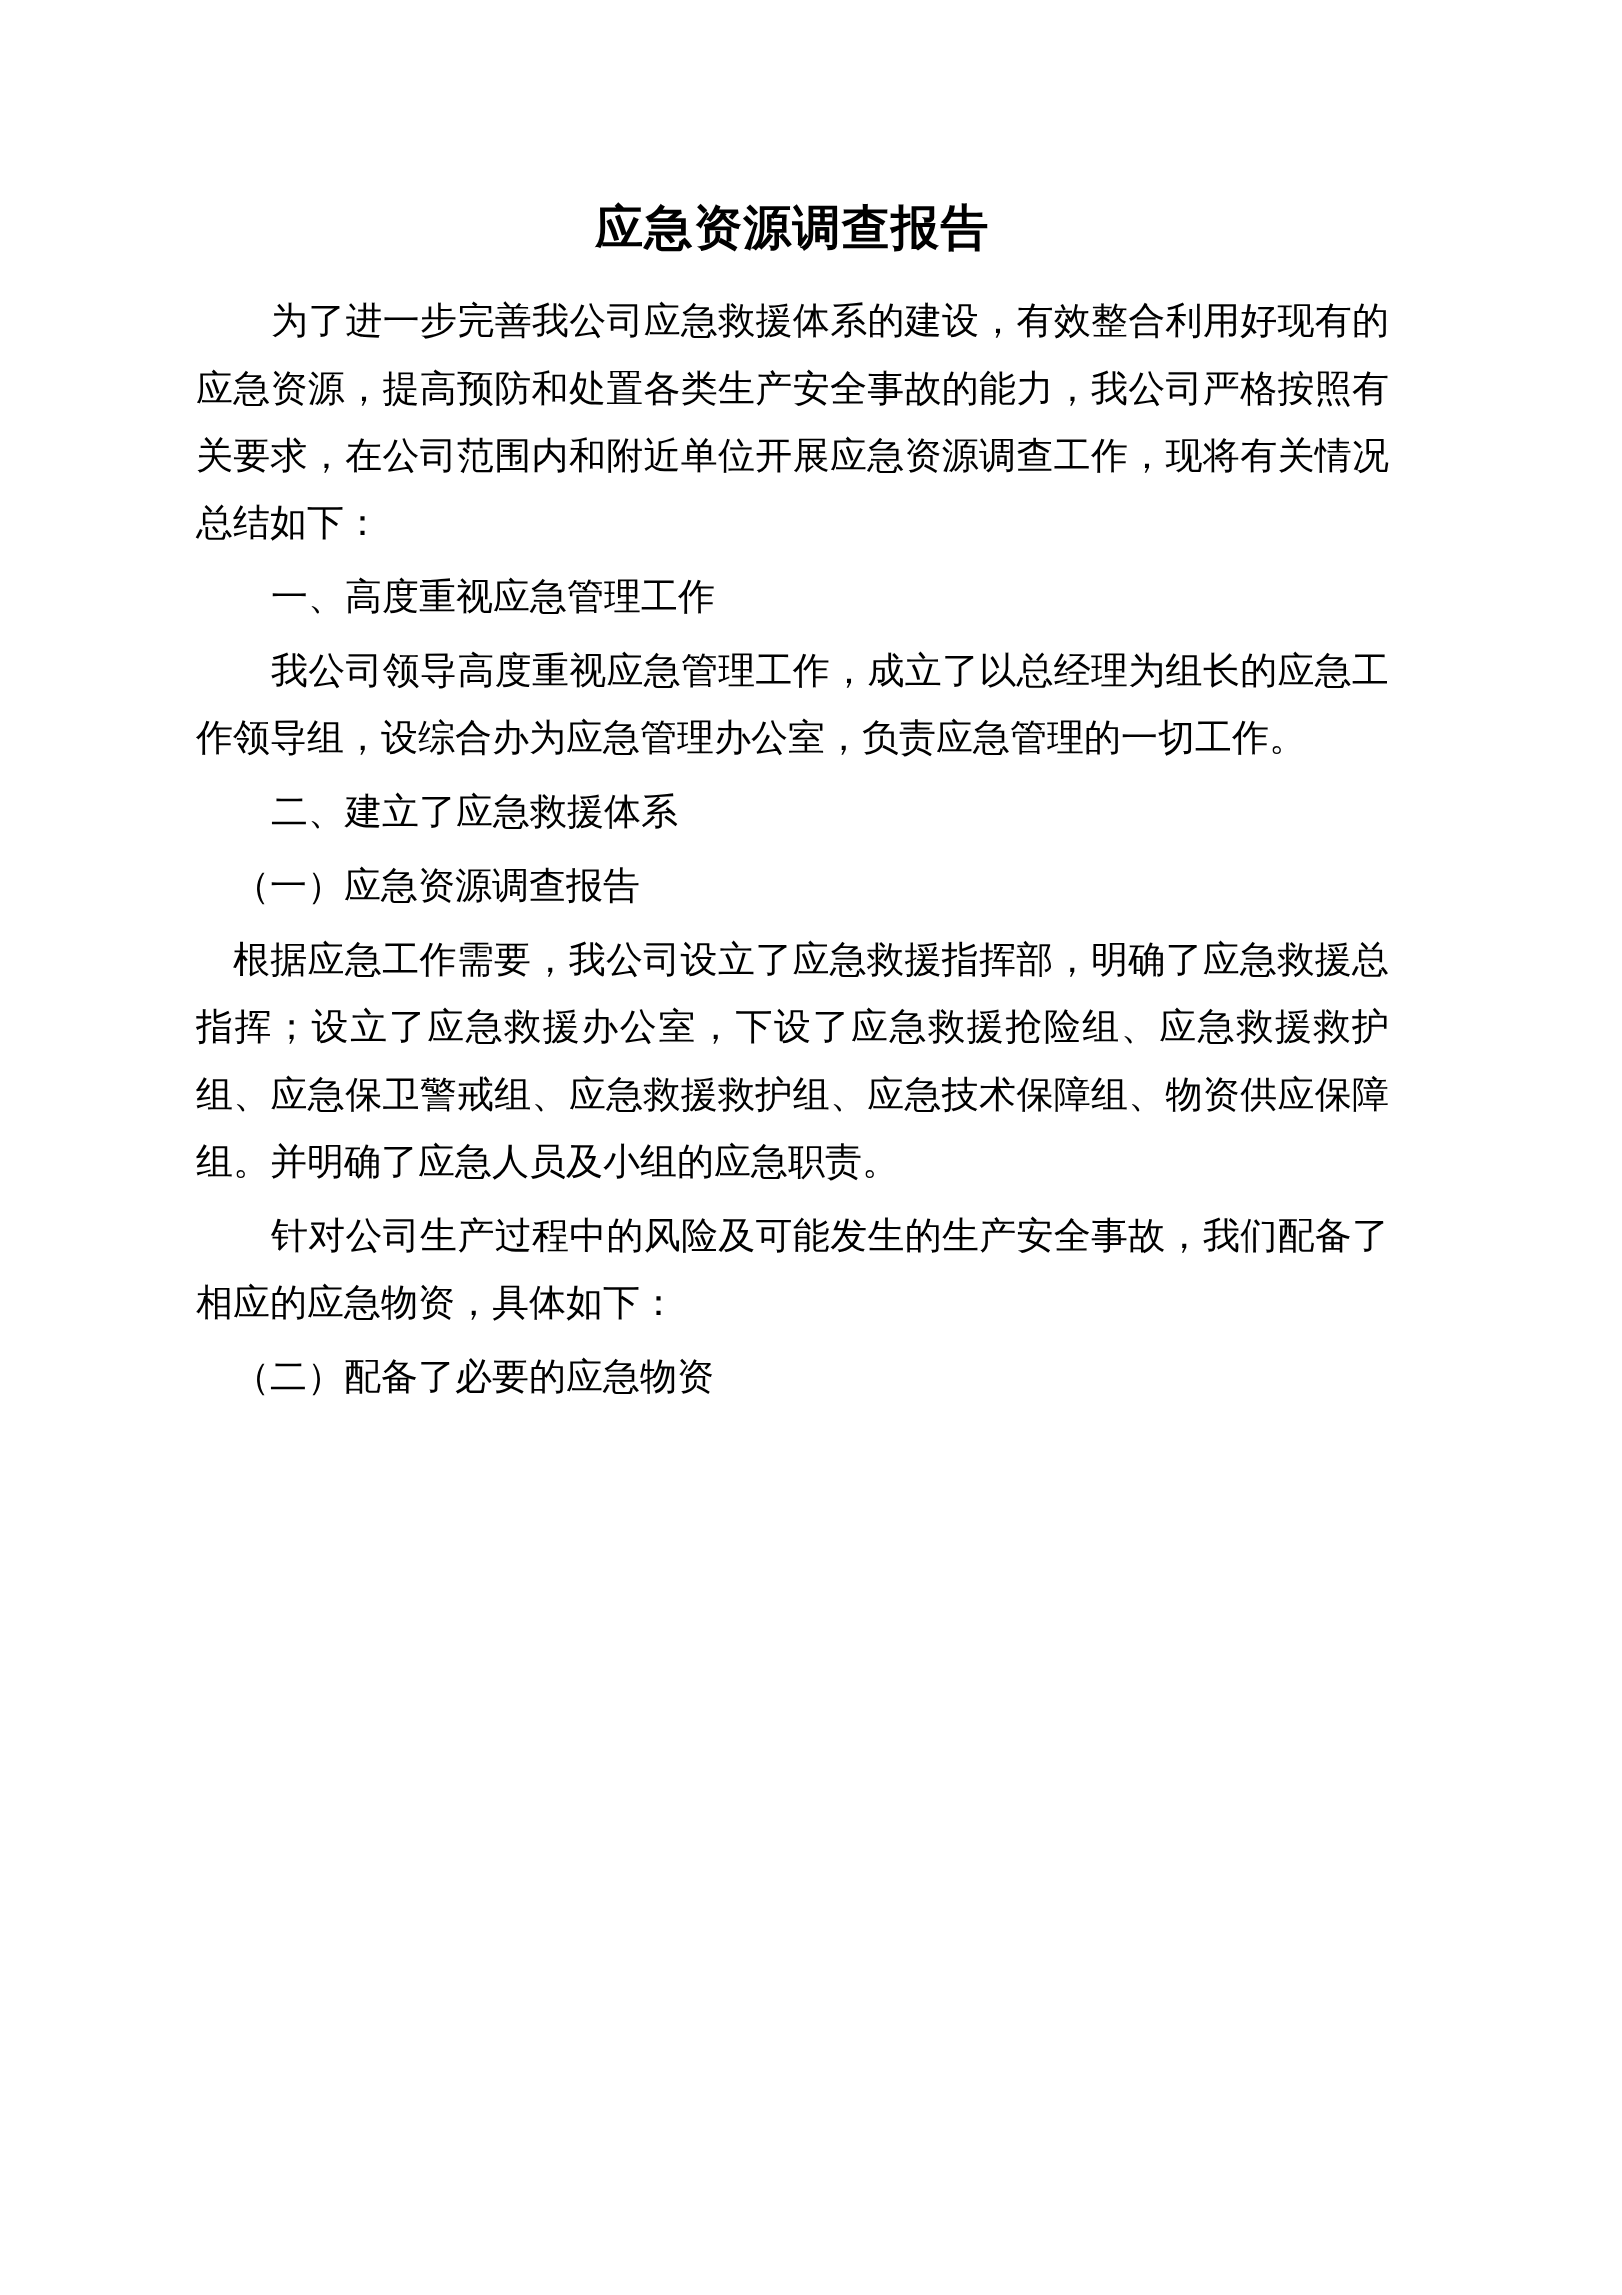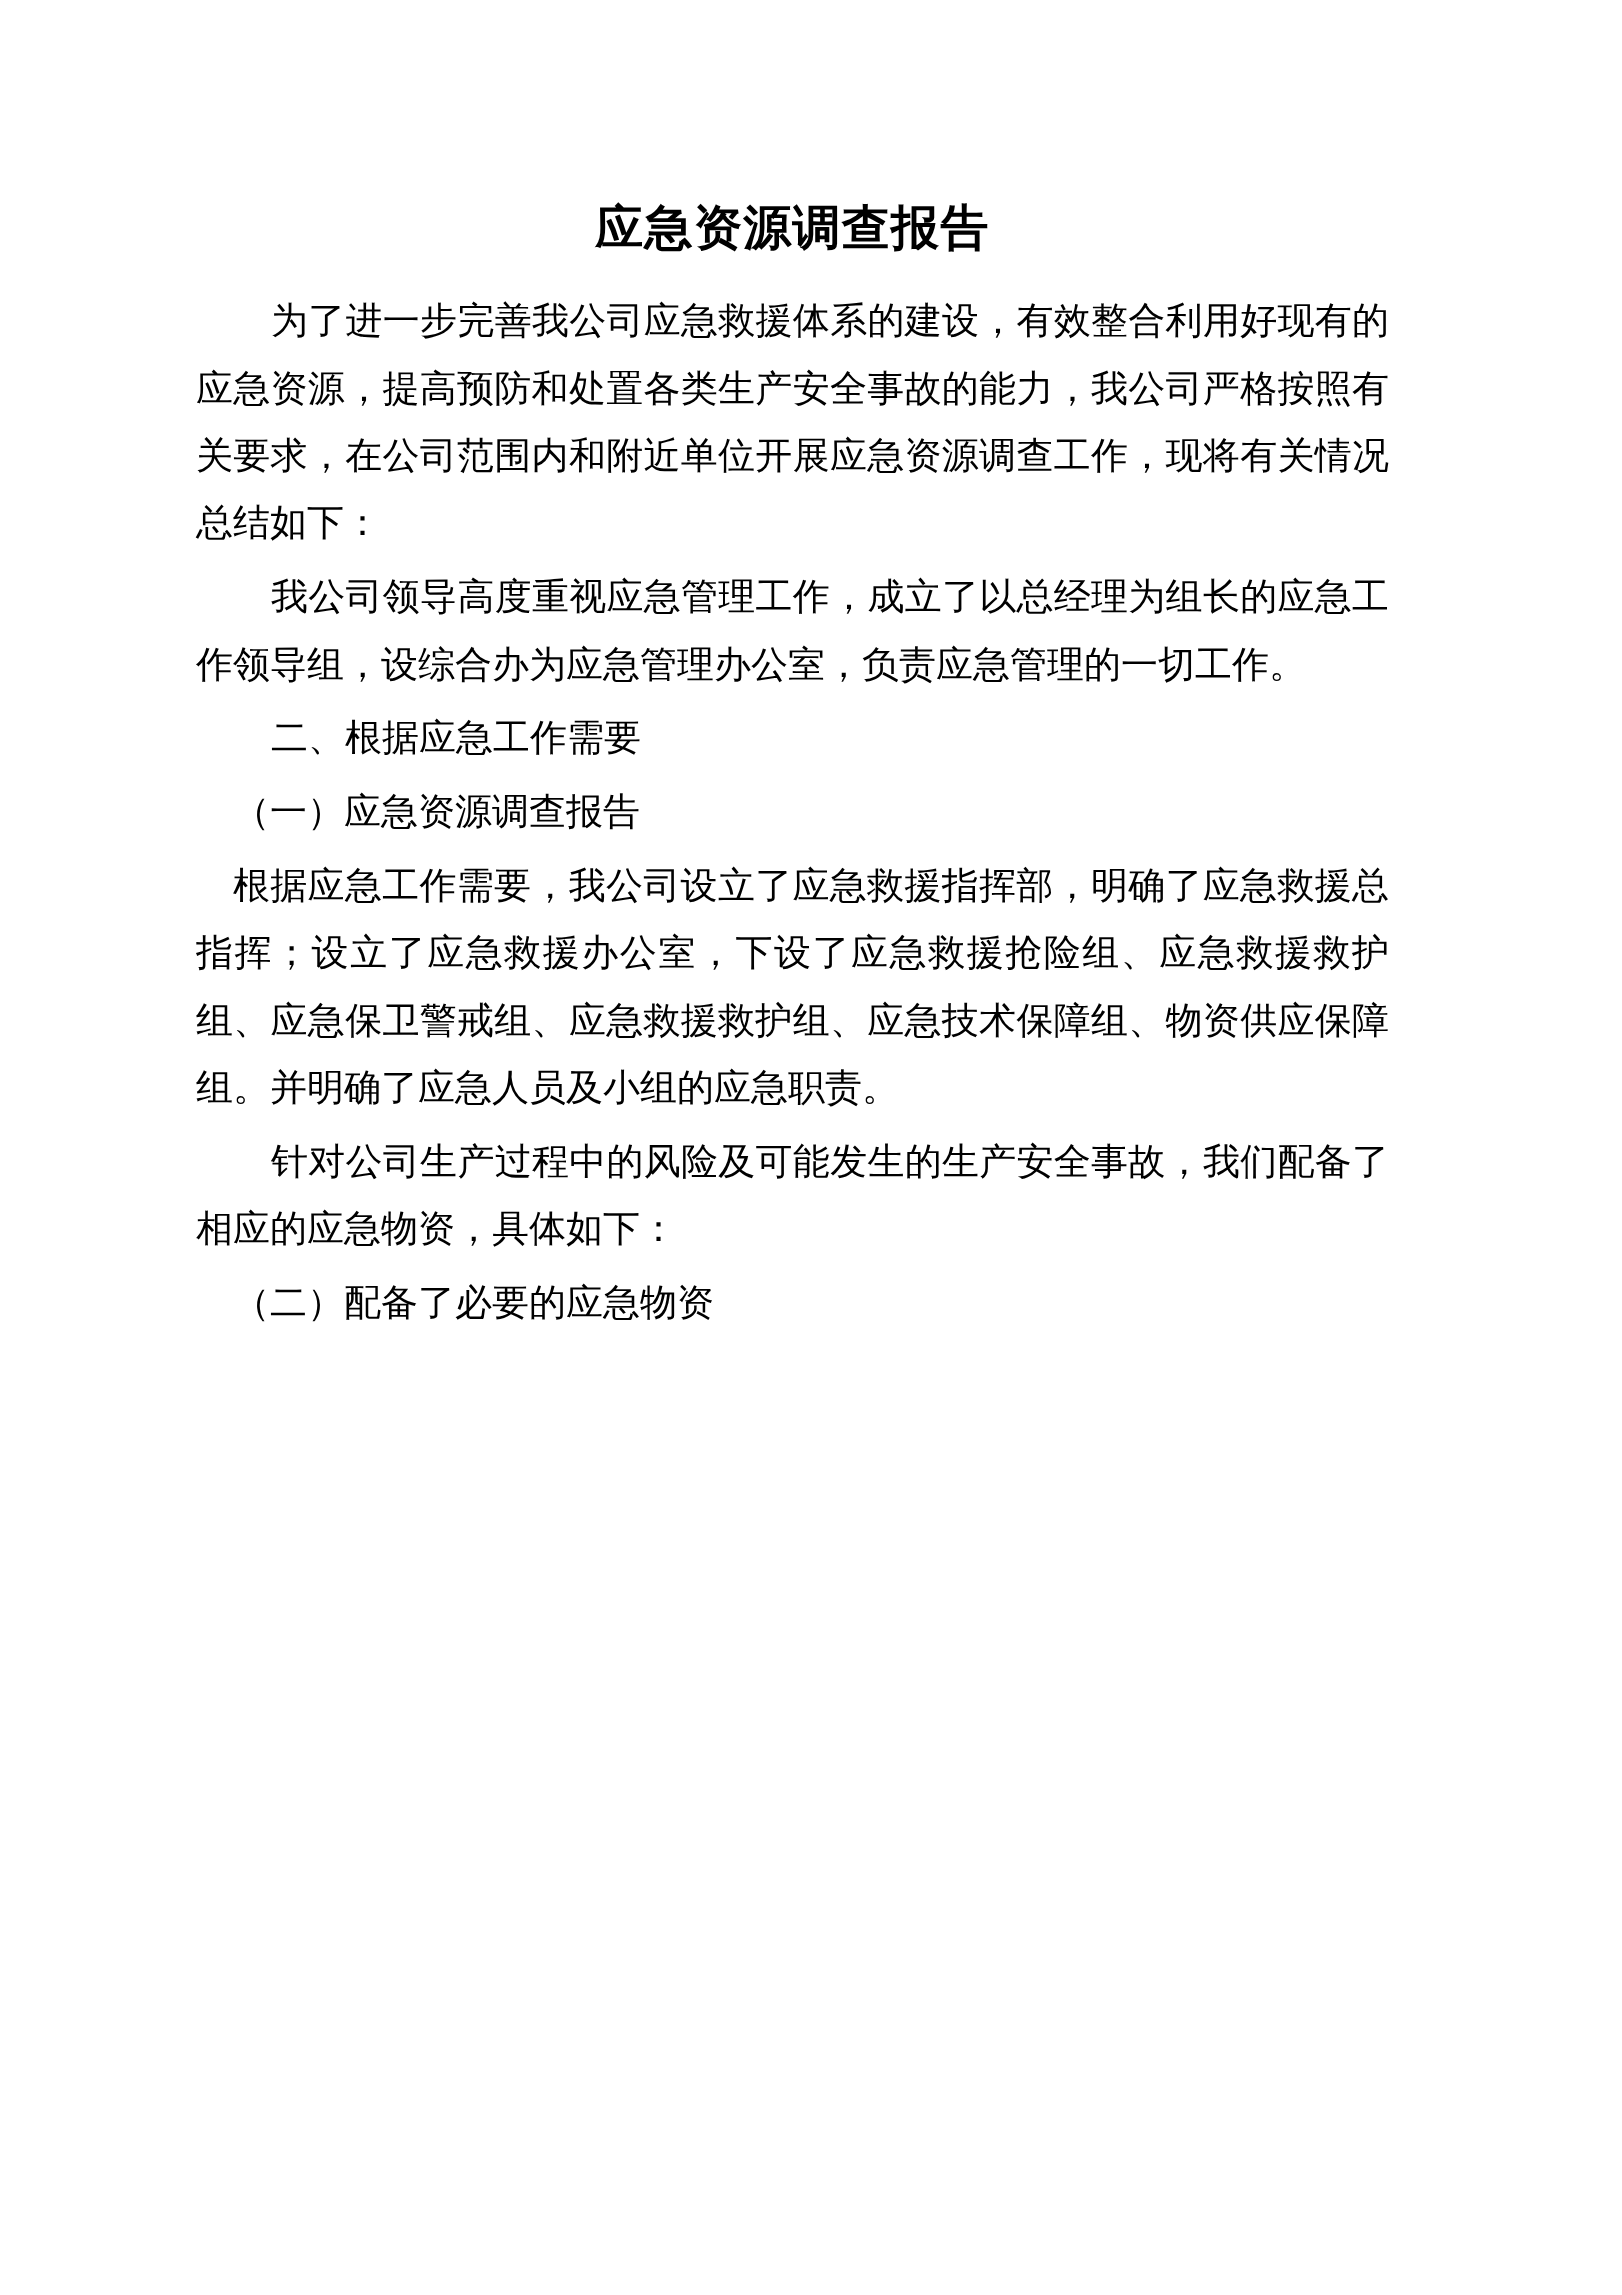--- a/index.html
+++ b/index.html
@@ -44,24 +44,25 @@
 </style>
 </head>
 <body>
 
 <div class="page">
 
   <h1 class="doc-title">应急资源调查报告</h1>
 
   <p class="para indent-2">为了进一步完善我公司应急救援体系的建设，有效整合利用好现有的应急资源，提高预防和处置各类生产安全事故的能力，我公司严格按照有关要求，在公司范围内和附近单位开展应急资源调查工作，现将有关情况总结如下：</p>
 
+  <p class="para indent-2">一、高度重视应急管理工作</p>
 
   <p class="para indent-2">我公司领导高度重视应急管理工作，成立了以总经理为组长的应急工作领导组，设综合办为应急管理办公室，负责应急管理的一切工作。</p>
 
-  <p class="para indent-2">二、根据应急工作需要</p>
+  <p class="para indent-2">二、建立了应急救援体系</p>
 
 
   <p class="para indent-1">（一）应急资源调查报告</p>
 
   <p class="para indent-1">根据应急工作需要，我公司设立了应急救援指挥部，明确了应急救援总指挥；设立了应急救援办公室，下设了应急救援抢险组、应急救援救护组、应急保卫警戒组、应急救援救护组、应急技术保障组、物资供应保障组。并明确了应急人员及小组的应急职责。</p>
 
   <p class="para indent-2">针对公司生产过程中的风险及可能发生的生产安全事故，我们配备了相应的应急物资，具体如下：</p>
 
   <p class="para indent-1">（二）配备了必要的应急物资</p>
 

